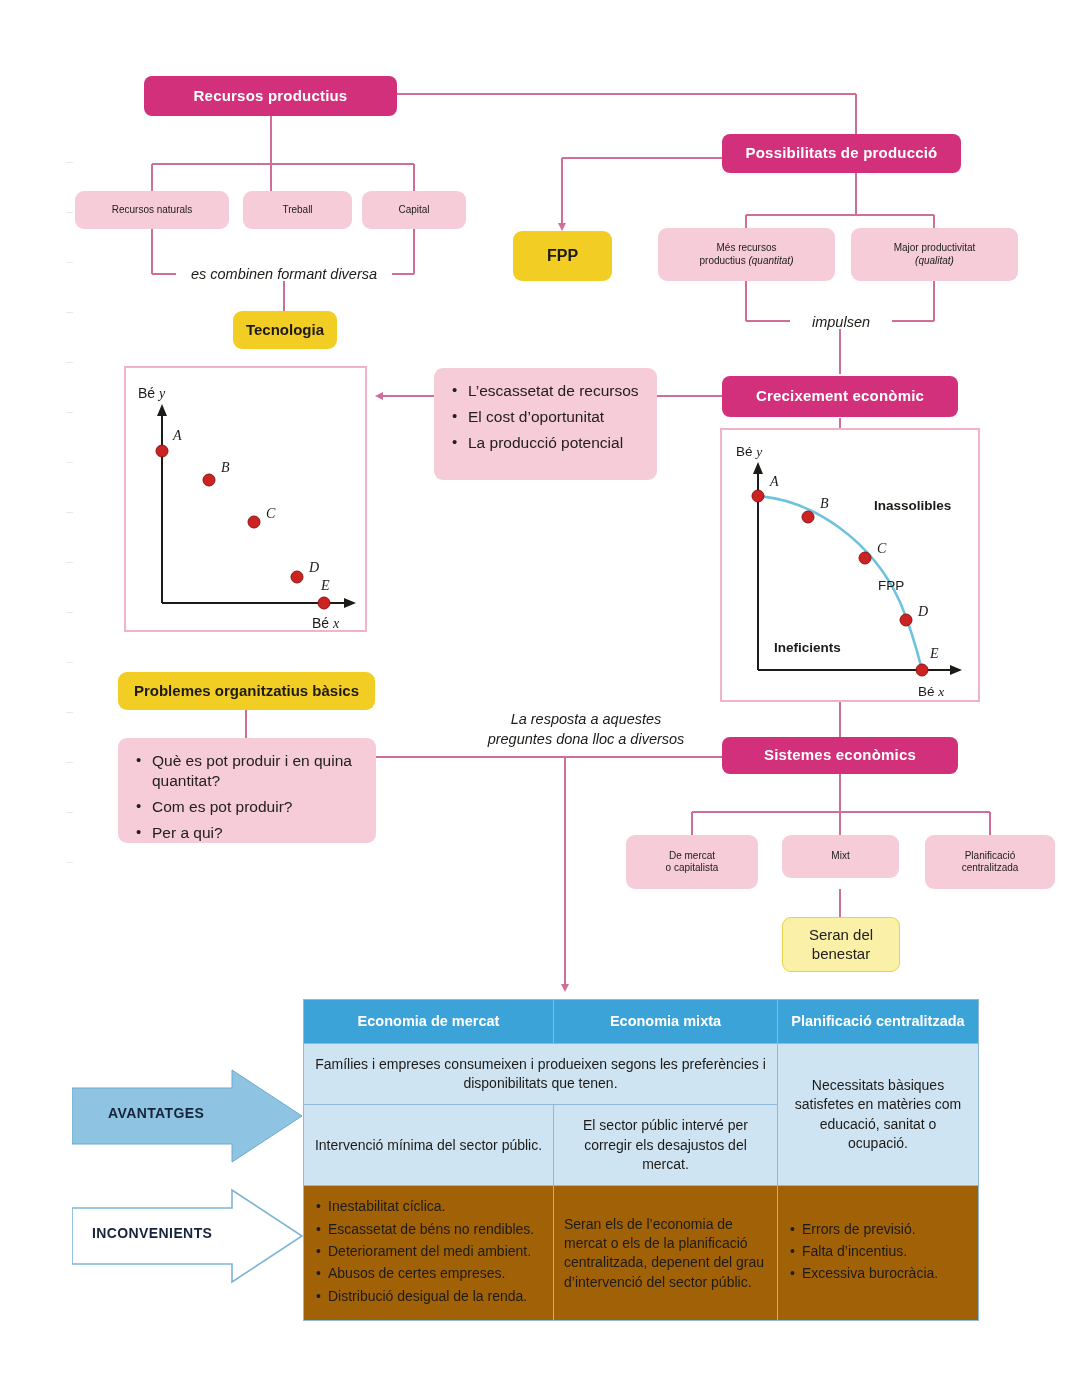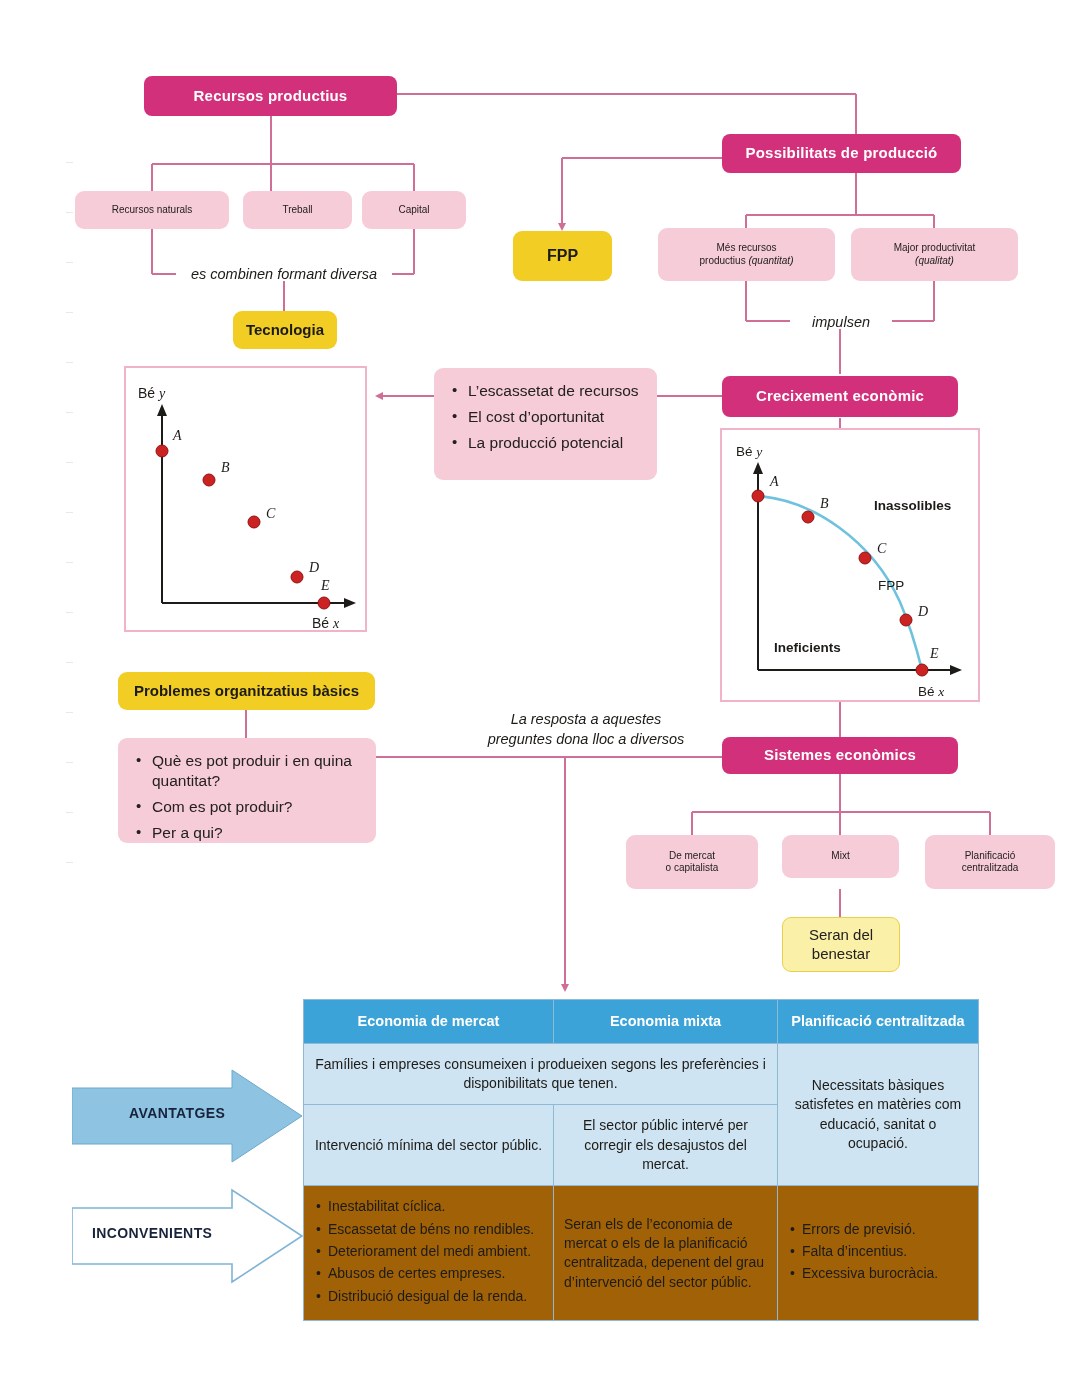--- a/index.html
+++ b/index.html
@@ -265,21 +265,21 @@
   </div>
 
   <div class="node yellowlite" style="left:782px;top:917px;width:118px;height:55px;flex-direction:column;">
     <span>Seran del</span>
     <span>benestar</span>
   </div>
 
   <svg style="position:absolute;left:72px;top:1068px;width:232px;height:96px;" viewBox="0 0 232 96">
     <path d="M0,20 L160,20 L160,2 L230,48 L160,94 L160,76 L0,76 z" fill="#8ec3e2" stroke="#6ba9cd" stroke-width="1"></path>
   </svg>
-  <div class="arrowlbl" style="left:108px;top:1105px;margin-left:21px;">AVANTATGES</div>
+  <div class="arrowlbl" style="left:108px;top:1105px;">AVANTATGES</div>
 
   <svg style="position:absolute;left:72px;top:1188px;width:232px;height:96px;" viewBox="0 0 232 96">
     <path d="M0,20 L160,20 L160,2 L230,48 L160,94 L160,76 L0,76 z" fill="#ffffff" stroke="#7fb4d6" stroke-width="1.6"></path>
   </svg>
   <div class="arrowlbl" style="left:92px;top:1225px;">INCONVENIENTS</div>
 
   <table id="cmp">
     <colgroup>
         <col style="width:250px">
         <col style="width:224px">

